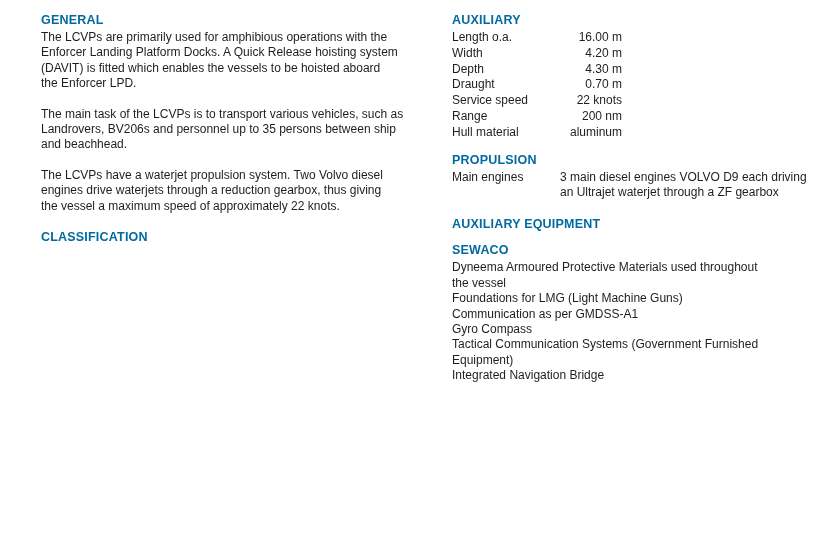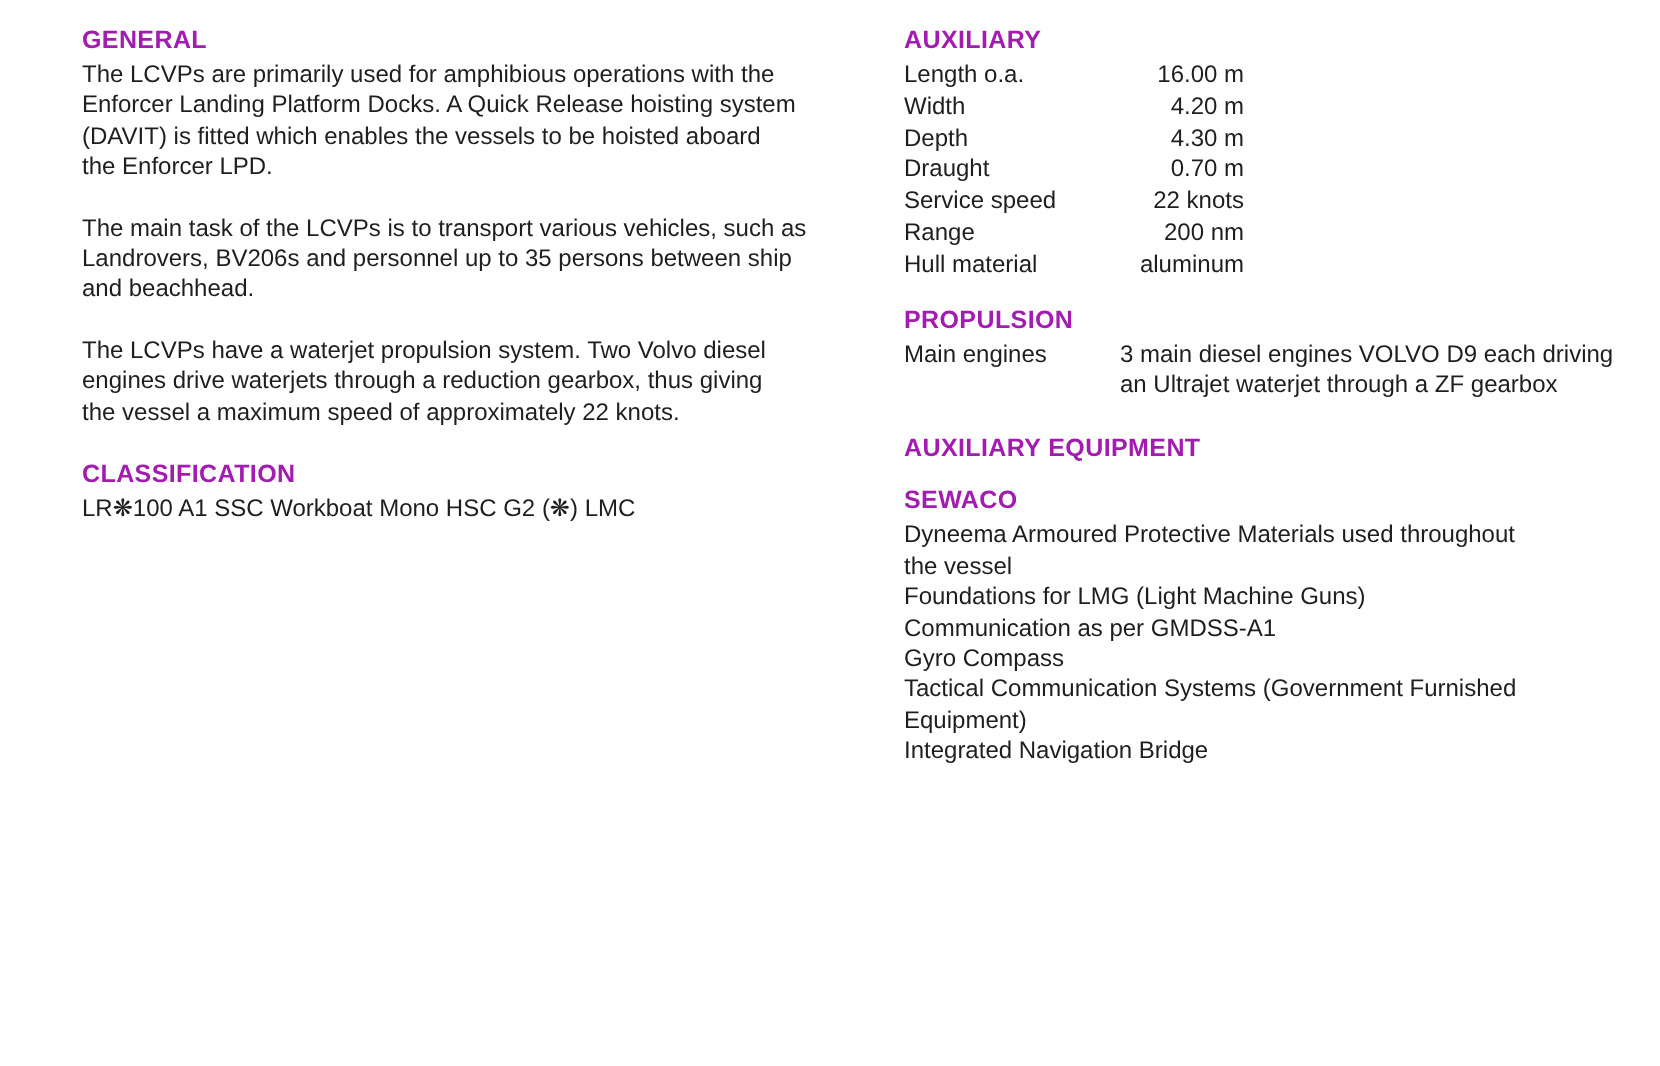--- a/index.html
+++ b/index.html
@@ -30,21 +30,21 @@
     top: 12px;
     width: 393px;
   }
   .col-right {
     position: absolute;
     left: 452px;
     top: 12px;
     width: 372px;
   }
   .heading {
-    color: #a21caf;
+    color: #0369a1;
     font-weight: bold;
     font-size: 12.5px;
     line-height: 16px;
     letter-spacing: 0.2px;
     margin: 0 0 2px 0;
   }
   .para {
     margin: 0 0 15px 0;
     white-space: pre-line;
   }
@@ -86,21 +86,20 @@
       <p class="para">The main task of the LCVPs is to transport various vehicles, such as
 Landrovers, BV206s and personnel up to 35 persons between ship
 and beachhead.</p>
       <p class="para">The LCVPs have a waterjet propulsion system. Two Volvo diesel
 engines drive waterjets through a reduction gearbox, thus giving
 the vessel a maximum speed of approximately 22 knots.</p>
     </div>
 
     <div class="section sec-classification">
       <div class="heading">CLASSIFICATION</div>
-      <p class="class-text">LR❋100 A1 SSC Workboat Mono HSC G2 (❋) LMC</p>
     </div>
 
   </div>
 
   <div class="col-right">
 
     <div class="section sec-dimensions">
       <div class="heading">AUXILIARY</div>
       <div class="dim-table">
         <div class="dim-row">

